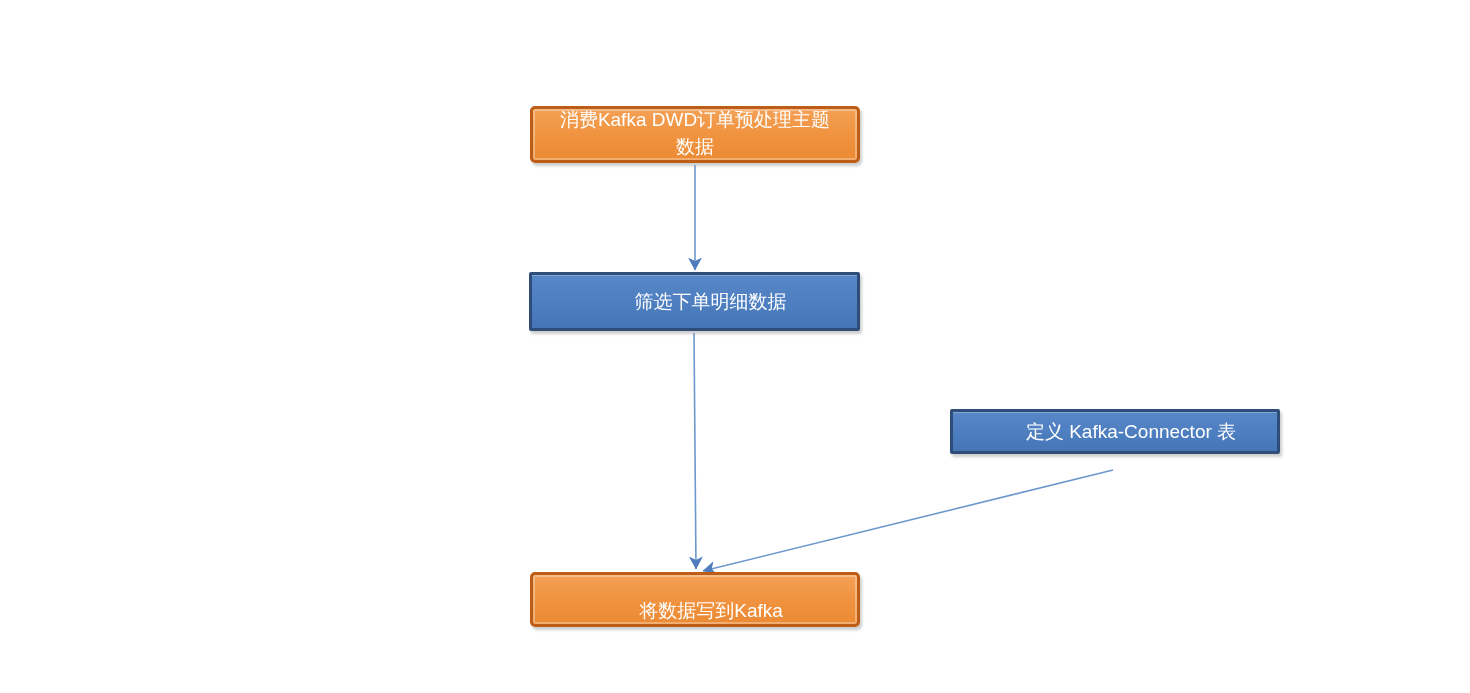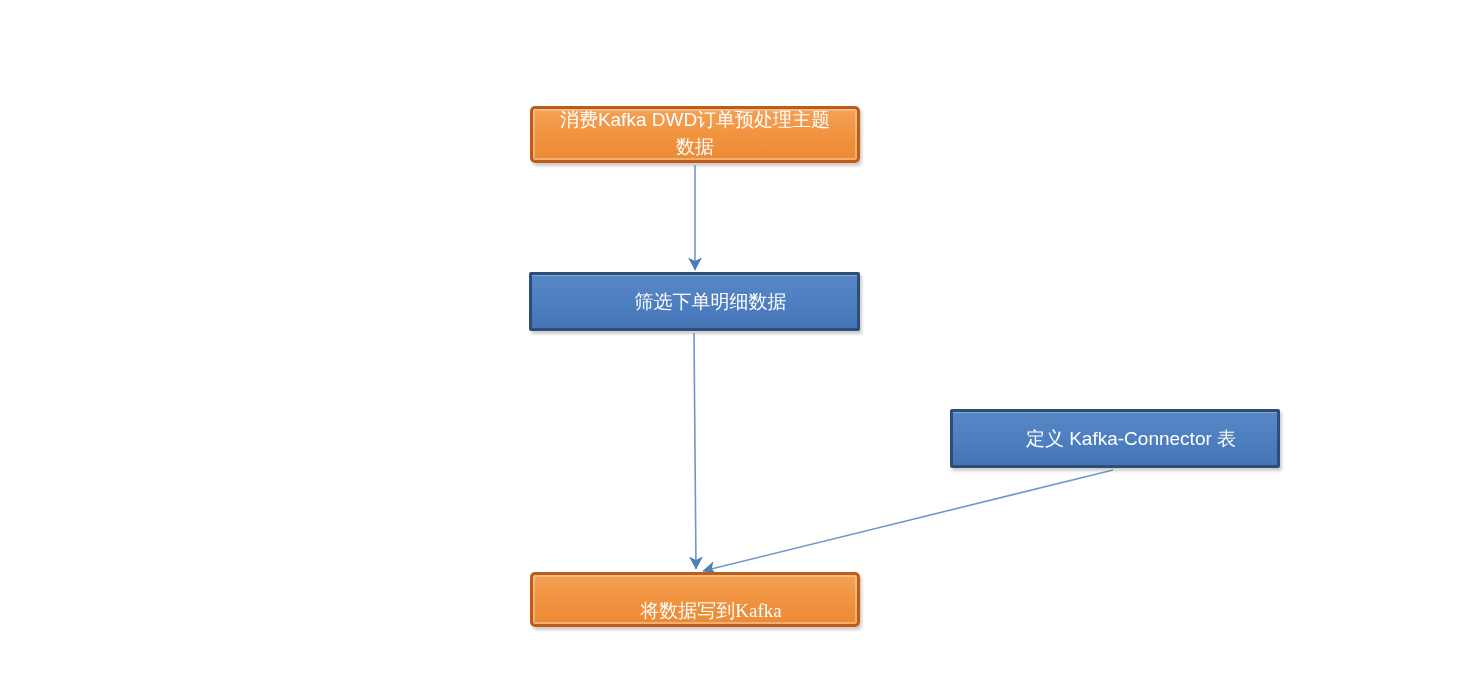--- a/index.html
+++ b/index.html
@@ -41,22 +41,22 @@
   }
   .node.blue {
     background: linear-gradient(180deg, #5787c6 0%, var(--blue-fill, #4c7dbf) 60%, #4575b4 100%);
     border: 3px solid var(--blue-border, #2e4d79);
     border-radius: 2px;
     box-shadow: 2px 3px 3px rgba(145,145,145,0.45),
                 inset 0 1px 0 rgba(255,255,255,0.25);
   }
   #node-consume { left: 530px; top: 106px; width: 330px; height: 57px; padding: 0 20px; }
   #node-filter  { left: 529px; top: 272px; width: 331px; height: 59px; }
-  #node-define  { left: 950px; top: 409px; width: 330px; height: 59px; }
-  #node-write   { left: 530px; top: 572px; width: 330px; height: 55px; font-family: Liberation Serif, serif; }
+  #node-define  { left: 950px; top: 409px; width: 330px; height: 45px; }
+  #node-write   { left: 530px; top: 572px; width: 330px; height: 55px; }
 
   #node-consume .label { max-width: 288px; }
 
   svg.edges {
     position: absolute;
     left: 0;
     top: 0;
     width: 1470px;
     height: 693px;
     z-index: 1;

